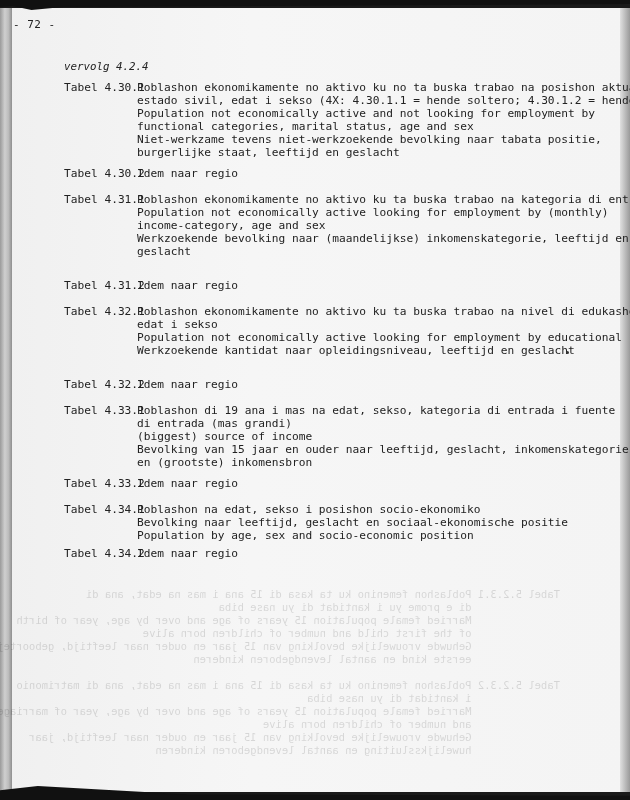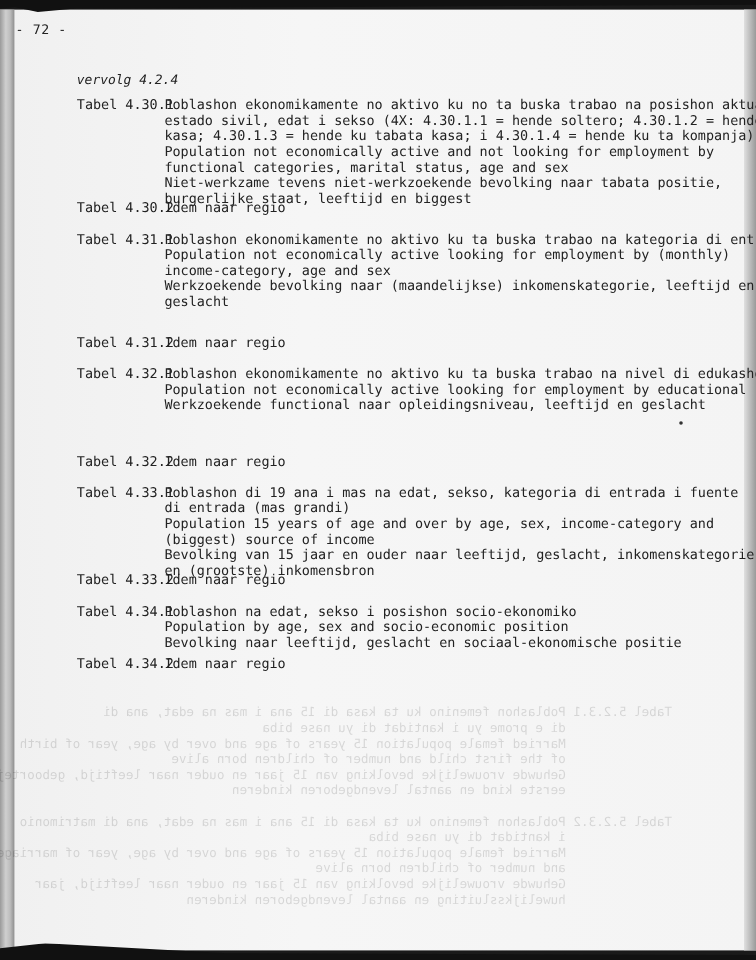--- a/index.html
+++ b/index.html
@@ -79,25 +79,24 @@
 <div class="content">
   <div class="page-number">- 72 -</div>
   <div class="section-ref">vervolg 4.2.4</div>
 
   <div id="entries">
       <div class="entry" style="top: 81px;">
         <span class="label">Tabel 4.30.1</span>
         <div class="body">
           <span class="line">Poblashon ekonomikamente no aktivo ku no ta buska trabao na posishon aktual,</span>
           <span class="line">estado sivil, edat i sekso (4X: 4.30.1.1 = hende soltero; 4.30.1.2 = hende</span>
-          <span class="line">kasa; 4.30.1.3 = hende ku tabata kasa; i 4.30.1.4 = hende ku ta kompanja)</span>
           <span class="line">Population not economically active and not looking for employment by</span>
           <span class="line">functional categories, marital status, age and sex</span>
           <span class="line">Niet-werkzame tevens niet-werkzoekende bevolking naar tabata positie,</span>
-          <span class="line">burgerlijke staat, leeftijd en biggest</span>
+          <span class="line">burgerlijke staat, leeftijd en geslacht</span>
         </div>
       </div>
       <div class="entry" style="top: 167px;">
         <span class="label">Tabel 4.30.2</span>
         <div class="body">
           <span class="line">Idem naar regio</span>
         </div>
       </div>
       <div class="entry" style="top: 193px;">
         <span class="label">Tabel 4.31.1</span>
@@ -112,53 +111,53 @@
       <div class="entry" style="top: 279px;">
         <span class="label">Tabel 4.31.2</span>
         <div class="body">
           <span class="line">Idem naar regio</span>
         </div>
       </div>
       <div class="entry" style="top: 305px;">
         <span class="label">Tabel 4.32.1</span>
         <div class="body">
           <span class="line">Poblashon ekonomikamente no aktivo ku ta buska trabao na nivel di edukashon,</span>
+          <span class="line">edat i sekso</span>
           <span class="line">Population not economically active looking for employment by educational</span>
-          <span class="line">Werkzoekende functional naar opleidingsniveau, leeftijd en geslacht</span>
+          <span class="line">Werkzoekende kantidat naar opleidingsniveau, leeftijd en geslacht</span>
         </div>
       </div>
       <div class="entry" style="top: 378px;">
         <span class="label">Tabel 4.32.2</span>
         <div class="body">
           <span class="line">Idem naar regio</span>
         </div>
       </div>
       <div class="entry" style="top: 404px;">
         <span class="label">Tabel 4.33.1</span>
         <div class="body">
           <span class="line">Poblashon di 19 ana i mas na edat, sekso, kategoria di entrada i fuente</span>
           <span class="line">di entrada (mas grandi)</span>
-          <span class="line">Population 15 years of age and over by age, sex, income-category and</span>
           <span class="line">(biggest) source of income</span>
           <span class="line">Bevolking van 15 jaar en ouder naar leeftijd, geslacht, inkomenskategorie</span>
           <span class="line">en (grootste) inkomensbron</span>
         </div>
       </div>
       <div class="entry" style="top: 477px;">
         <span class="label">Tabel 4.33.2</span>
         <div class="body">
           <span class="line">Idem naar regio</span>
         </div>
       </div>
       <div class="entry" style="top: 503px;">
         <span class="label">Tabel 4.34.1</span>
         <div class="body">
           <span class="line">Poblashon na edat, sekso i posishon socio-ekonomiko</span>
+          <span class="line">Bevolking naar leeftijd, geslacht en sociaal-ekonomische positie</span>
           <span class="line">Population by age, sex and socio-economic position</span>
-          <span class="line">Bevolking naar leeftijd, geslacht en sociaal-ekonomische positie</span>
         </div>
       </div>
       <div class="entry" style="top: 547px;">
         <span class="label">Tabel 4.34.2</span>
         <div class="body">
           <span class="line">Idem naar regio</span>
         </div>
       </div>
     </div>
   <div class="speck"></div>

